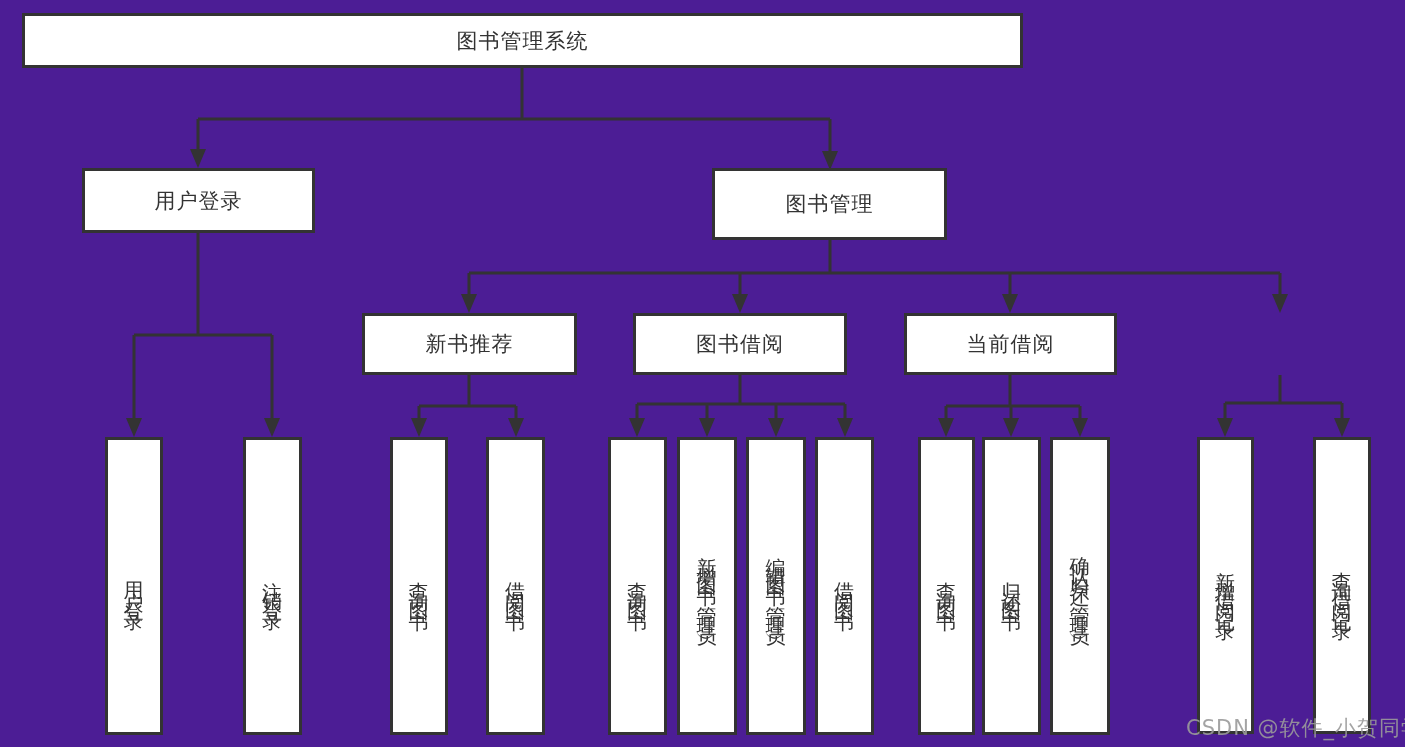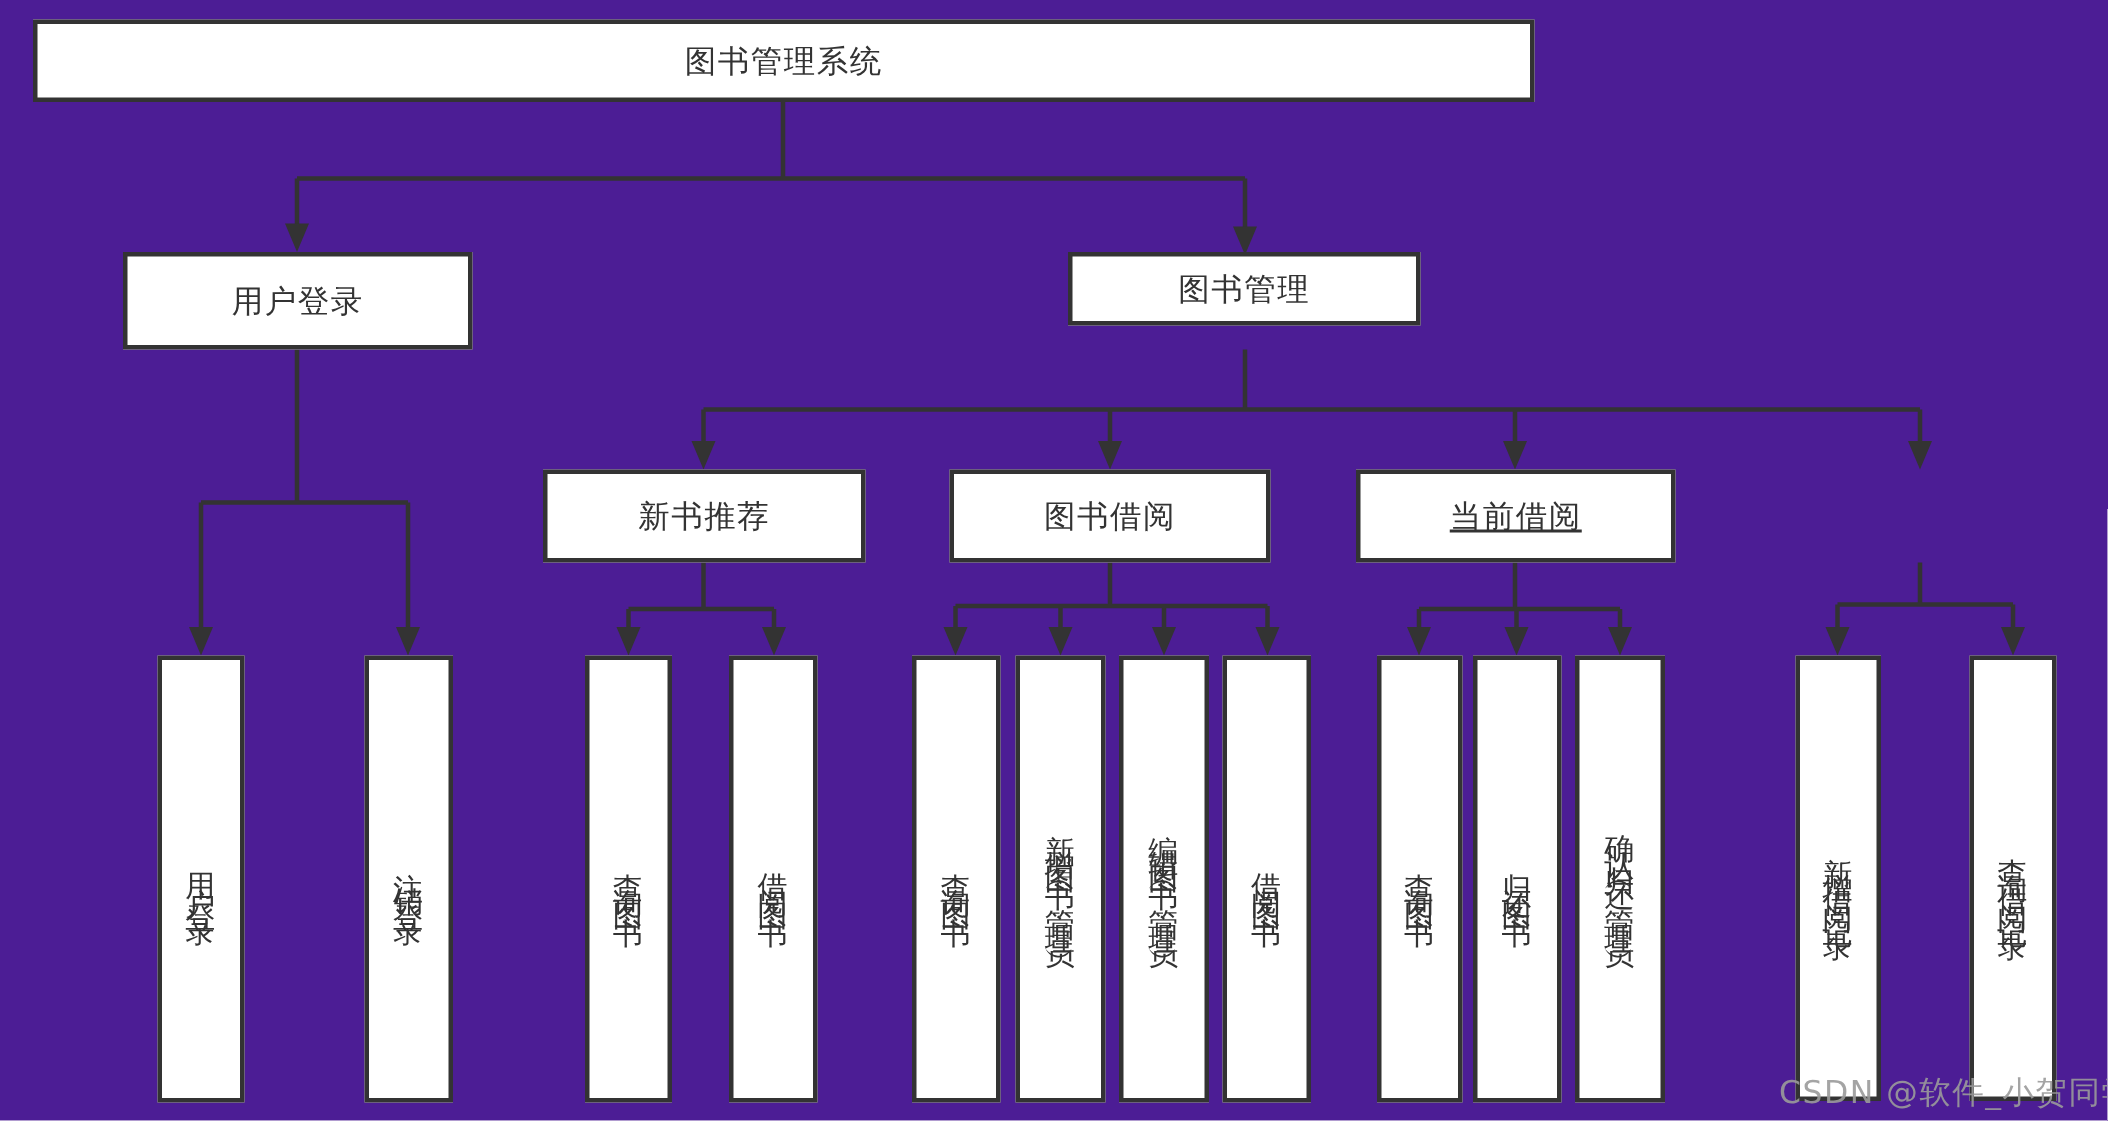--- a/index.html
+++ b/index.html
@@ -67,31 +67,31 @@
          M1334 418 L1350 418 L1342 437 Z" fill="#333333" stroke="none"></path>
   </svg>
 
   <div class="box hbox" style="left:22px; top:13px; width:1001px; height:55px;">
     <span>图书管理系统</span>
   </div>
 
   <div class="box hbox" style="left:82px; top:168px; width:233px; height:65px;">
     <span>用户登录</span>
   </div>
-  <div class="box hbox" style="left:712px; top:168px; width:235px; height:49px;">
+  <div class="box hbox" style="left:712px; top:168px; width:235px; height:72px;">
     <span>图书管理</span>
   </div>
 
   <div class="box hbox" style="left:362px; top:313px; width:215px; height:62px;">
     <span>新书推荐</span>
   </div>
   <div class="box hbox" style="left:633px; top:313px; width:214px; height:62px;">
     <span>图书借阅</span>
   </div>
-  <div class="box hbox" style="left:904px; top:313px; width:213px; height:62px;text-decoration:underline;">
+  <div class="box hbox" style="left:904px; top:313px; width:213px; height:62px;">
     <span>当前借阅</span>
   </div>
 
   <div class="box vbox" style="left:105px; top:437px; width:58px; height:298px;">
     <span class="vtext">用户登录</span>
   </div>
   <div class="box vbox" style="left:243px; top:437px; width:59px; height:298px;">
     <span class="vtext">注销登录</span>
   </div>
 

